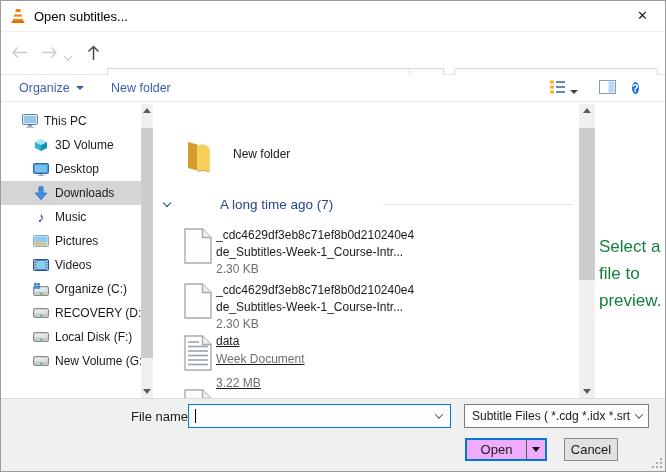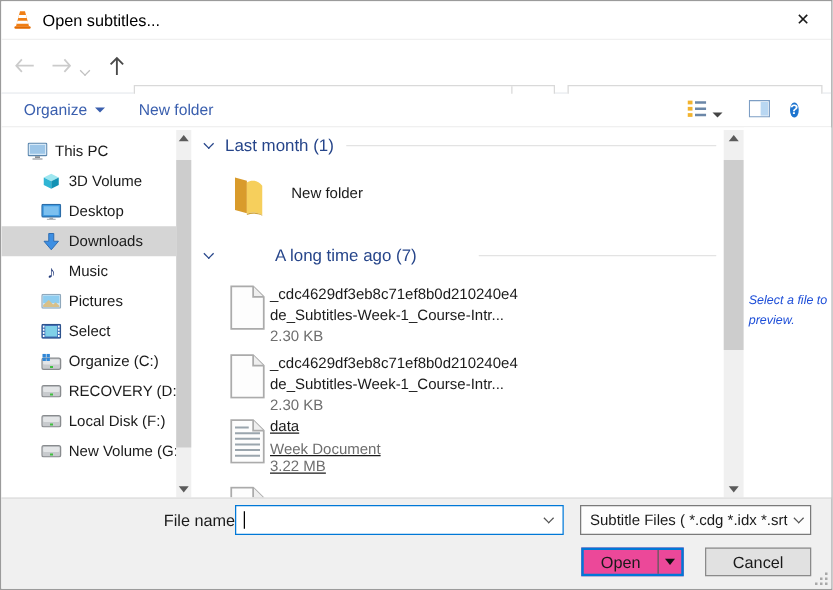--- a/index.html
+++ b/index.html
@@ -59,37 +59,37 @@
   
   .filelist { position:absolute; left:155px; top:0; width:423px; height:296px; overflow:hidden; }
   .group-h { position:absolute; left:8px; right:6px; display:flex; align-items:center; font-size:13.5px; color:#26458a; }
   .group-h .gchev { width:6px; height:6px; border-right:1.6px solid #26458a; border-bottom:1.6px solid #26458a; transform:rotate(45deg); margin-right:10px; flex:none; margin-top:-3px; }
   .group-h .rule { flex:1; height:1px; background:#e3e3e3; margin-left:10px; }
   .abs { position:absolute; }
   .fname { font-size:12px; color:#1a1a1a; white-space:nowrap; }
   .fmeta { font-size:12px; color:#6e6e6e; white-space:nowrap; }
 
   .preview { position:absolute; left:594px; top:0; width:72px; height:296px; background:#fff; }
-  .preview-hint { position:absolute; left:4px; top:131px; width:66px; font-size:10px; color:#1d4ed8; line-height:1.6;font-style:italic; }
+  .preview-hint { position:absolute; left:4px; top:131px; width:66px; font-size:17px; color:#15803d; line-height:1.6; }
 
   
   .bottombar { position:absolute; left:0; top:397px; width:666px; height:75px; background:#f0f0f0; border-top:1px solid #dcdcdc; }
   .fn-label { position:absolute; left:130px; top:10px; font-size:13px; }
   .fn-combo { position:absolute; left:187px; top:5px; width:263px; height:24px; border:1px solid #0078d7; background:#fff; }
   .fn-combo input { position:absolute; left:1px; top:1px; width:240px; height:20px; border:none; outline:none; font-family:"Liberation Sans",sans-serif; font-size:13px; padding-left:7px; }
   .fn-caret { position:absolute; left:6px; top:4px; width:1px; height:14px; background:#000; }
   .fn-chev { position:absolute; right:8px; top:8px; }
   .filter-combo { position:absolute; left:463px; top:5px; width:185px; height:24px; border:1px solid #7a7a7a; background:#fdfdfd; display:flex; align-items:center; overflow:hidden; }
   .filter-text { flex:1; font-size:12px; padding-left:7px; white-space:nowrap; overflow:hidden; }
   .filter-chev { flex:none; width:18px; display:flex; justify-content:center; }
-  .open-btn { position:absolute; left:464px; top:39px; width:82px; height:23px; border:2px solid #0078d7; background:#ec4899; display:flex; }
+  .open-btn { position:absolute; left:464px; top:39px; width:82px; height:23px; border:2px solid #0078d7; background:#f0abfc; display:flex; }
   .open-main { flex:1; display:flex; align-items:center; justify-content:center; font-size:13px; }
   .open-arrow { width:19px; border-left:1px solid #5a5a5a; display:flex; align-items:center; justify-content:center; }
   .tri-open { width:0; height:0; border-left:4px solid transparent; border-right:4px solid transparent; border-top:5px solid #111; }
-  .cancel-btn { position:absolute; left:563px; top:39px; width:85px; height:23px; border:1px solid #8a8a8a; background:#e1e1e1; display:flex; align-items:center; justify-content:center; font-size:13px; }
+  .cancel-btn { position:absolute; left:563px; top:39px; width:54px; height:23px; border:1px solid #8a8a8a; background:#e1e1e1; display:flex; align-items:center; justify-content:center; font-size:13px; }
   .grip { position:absolute; right:4px; bottom:4px; width:12px; height:12px; }
   .grip::after { content:""; position:absolute; left:0; top:0; width:2px; height:2px; background:transparent;
     box-shadow: 9px 1px #a8a8a8, 5px 5px #a8a8a8, 9px 5px #a8a8a8, 1px 9px #a8a8a8, 5px 9px #a8a8a8, 9px 9px #a8a8a8; }
 </style>
 </head>
 <body>
 
 <div class="window">
 
   <div class="titlebar">
@@ -257,21 +257,21 @@
                 <rect x="1.3" y="4" width="1.3" height="1.6"></rect>
                 <rect x="1.3" y="6.5" width="1.3" height="1.6"></rect>
                 <rect x="1.3" y="9" width="1.3" height="1.6"></rect>
                 <rect x="13.4" y="1.5" width="1.3" height="1.6"></rect>
                 <rect x="13.4" y="4" width="1.3" height="1.6"></rect>
                 <rect x="13.4" y="6.5" width="1.3" height="1.6"></rect>
                 <rect x="13.4" y="9" width="1.3" height="1.6"></rect>
               </g>
             </svg>
         </span>
-        <span>Select</span>
+        <span>Videos</span>
       </div>
       <div class="side-item">
         <span class="ic">
           <svg width="17" height="13" viewBox="0 0 17 13">
               <rect x="0.5" y="3.5" width="15" height="9" rx="1.5" fill="#c8cbce" stroke="#888b8e"></rect>
               <rect x="1.5" y="4.5" width="13" height="4" rx="1" fill="#e3e5e7"></rect>
               <rect x="7" y="9.8" width="2.4" height="1.6" fill="#3fbf3f"></rect>
               <g fill="#2f86d6">
                 <rect x="1" y="0" width="2.7" height="2.7"></rect>
                 <rect x="4.2" y="0" width="2.7" height="2.7"></rect>
@@ -318,25 +318,20 @@
       <div class="sb-arrow" style="top:0;">
           <span class="tri-up"></span>
         </div>
       <div class="sb-thumb" style="top:24px; height:230px;"></div>
       <div class="sb-arrow" style="bottom:0;">
           <span class="tri-dn"></span>
         </div>
     </div>
 
     <div class="filelist">
-      <div class="group-h" style="top:7px;">
-        <span class="gchev"></span>
-        <span>Last month (1)</span>
-        <span class="rule"></span>
-      </div>
 
       <div class="abs" style="left:28px; top:37px;">
         <svg width="30" height="36" viewBox="0 0 30 36">
             <path d="M4 3 L13.5 5.5 V31.5 L4 29 Z" fill="#d99b2b"></path>
             <path d="M13.5 7 C17 4.5 22.5 5 25.8 9.5 V33 C21.5 30.5 17.5 30.5 13.5 32 Z" fill="#f6cf5c"></path>
             <path d="M13.5 32 C17.5 30.5 21.5 30.5 25.8 33 L25.8 33.6 C21.5 31.6 17.5 31.6 13.5 33 Z" fill="#cfa33a"></path>
           </svg>
       </div>
       <div class="abs fname" style="left:77px; top:45px;">New folder</div>
 
@@ -380,21 +375,21 @@
               <line x1="4" y1="16" x2="24" y2="16"></line>
               <line x1="4" y1="20.5" x2="24" y2="20.5"></line>
               <line x1="4" y1="25" x2="24" y2="25"></line>
               <line x1="4" y1="29.5" x2="24" y2="29.5"></line>
             </g>
           </svg>
       </div>
       <div class="abs" style="left:60px; top:232px;text-decoration:underline;">
         <div class="fname">data</div>
         <div class="fmeta" style="margin-top:4px;">Week Document</div>
-        <div class="fmeta" style="margin-top:0;">3.22 MB</div>
+        <div class="fmeta" style="margin-top:10px;">3.22 MB</div>
       </div>
 
       <div class="abs" style="left:28px; top:287px;">
         <svg width="28" height="36" viewBox="0 0 28 36">
             <path d="M1 1 H18.5 L27 9.5 V35 H1 Z" fill="#fdfdfd" stroke="#ababab" stroke-width="1.4"></path>
             <path d="M18.5 1 V9.5 H27" fill="#efefef" stroke="#ababab" stroke-width="1.4"></path>
           </svg>
       </div>
     </div>
 

